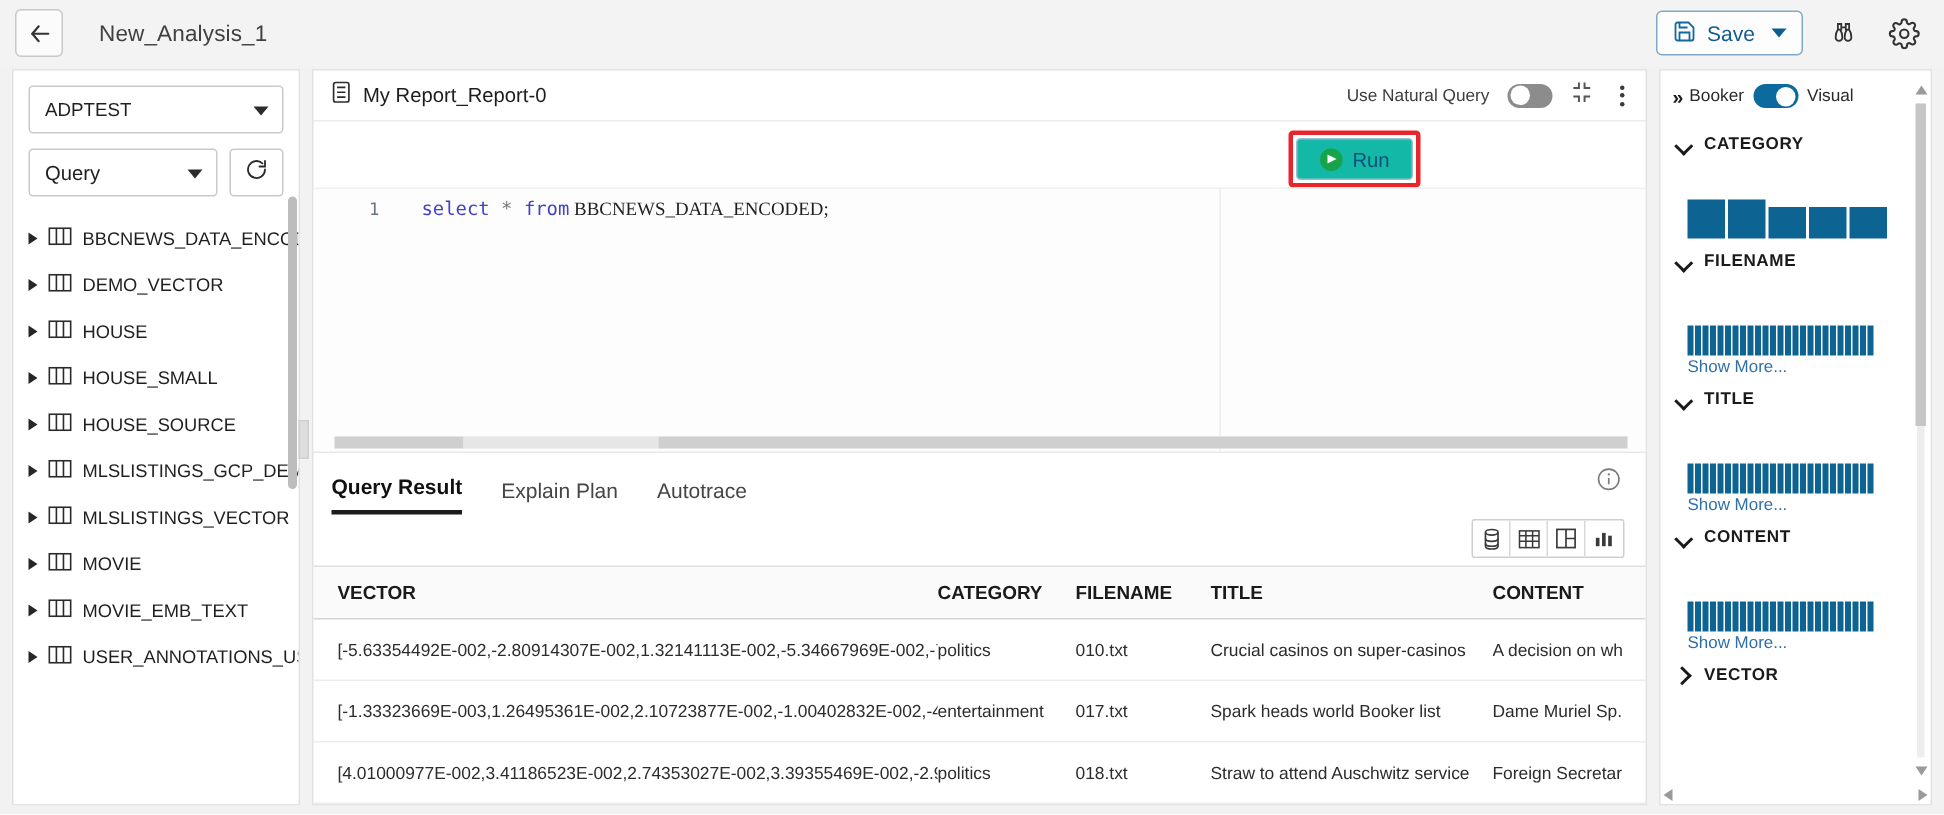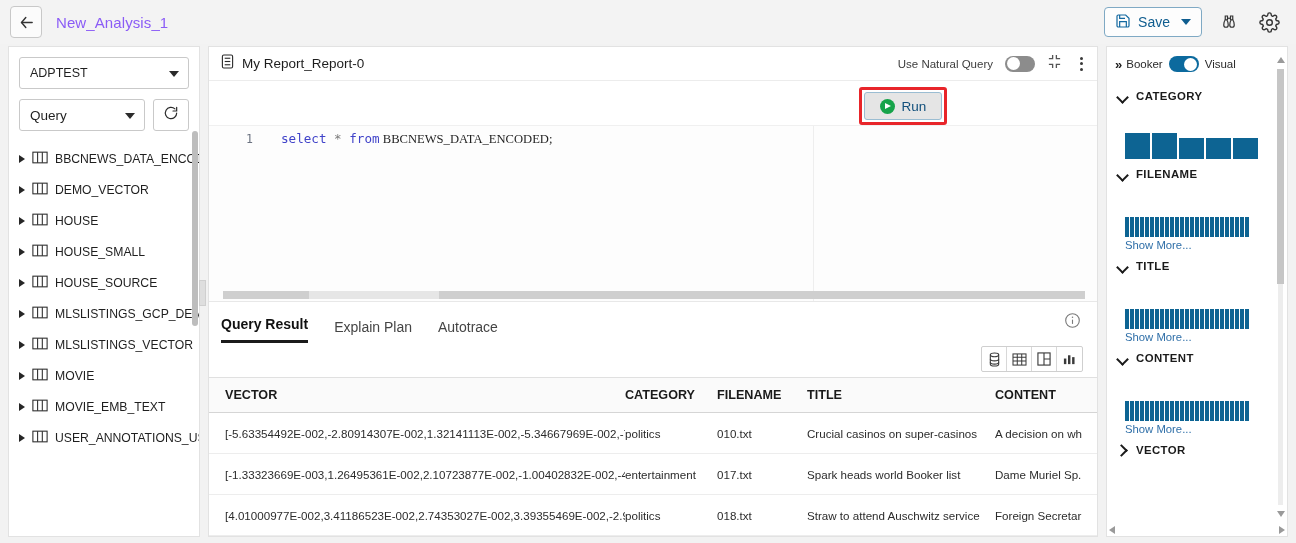--- a/index.html
+++ b/index.html
@@ -25,22 +25,22 @@
   }
   .back-btn {
     width: 32px; height: 32px; margin-left: 10px;
     border: 1px solid #c8c8c8; border-radius: 4px;
     background: #fbfbfb;
     display: flex; align-items: center; justify-content: center;
     cursor: pointer;
   }
   .back-btn svg { display: block; }
   .analysis-title {
-    margin-left: 14px;
-    font-size: 15px; color: #8b5cf6; letter-spacing: .1px;
+    margin-left: 24px;
+    font-size: 15px; color: #404040; letter-spacing: .1px;
   }
   .topbar-right {
     margin-left: auto; display: flex; align-items: center; gap: 14px;
     padding-right: 14px;
   }
   .save-btn {
     display: flex; align-items: center; gap: 7px;
     height: 30px; padding: 0 10px;
     border: 1px solid #7fa9c4; border-radius: 4px;
     background: #fdfdfd; color: #0f5d8f;
@@ -149,21 +149,21 @@
   }
   .run-wrap {
     position: absolute; right: 150px; top: 6px;
     border: 3px solid #e8252a; border-radius: 3px;
     padding: 2px;
   }
   .run-btn {
     display: flex; align-items: center; justify-content: center; gap: 7px;
     width: 78px; height: 28px;
     border: 1px solid #9bbdd2; border-radius: 3px;
-    background: #e5e5e5; color: #12507c; font-size: 13.5px;
+    background: #14b8a6; color: #12507c; font-size: 13.5px;
     cursor: pointer;
   }
   .play {
     width: 15px; height: 15px; border-radius: 50%; background: #16a34a;
     display: flex; align-items: center; justify-content: center;
   }
   .play:after {
     content: ""; width: 0; height: 0; margin-left: 2px;
     border-top: 3.6px solid transparent; border-bottom: 3.6px solid transparent;
     border-left: 6px solid #ffffff;

